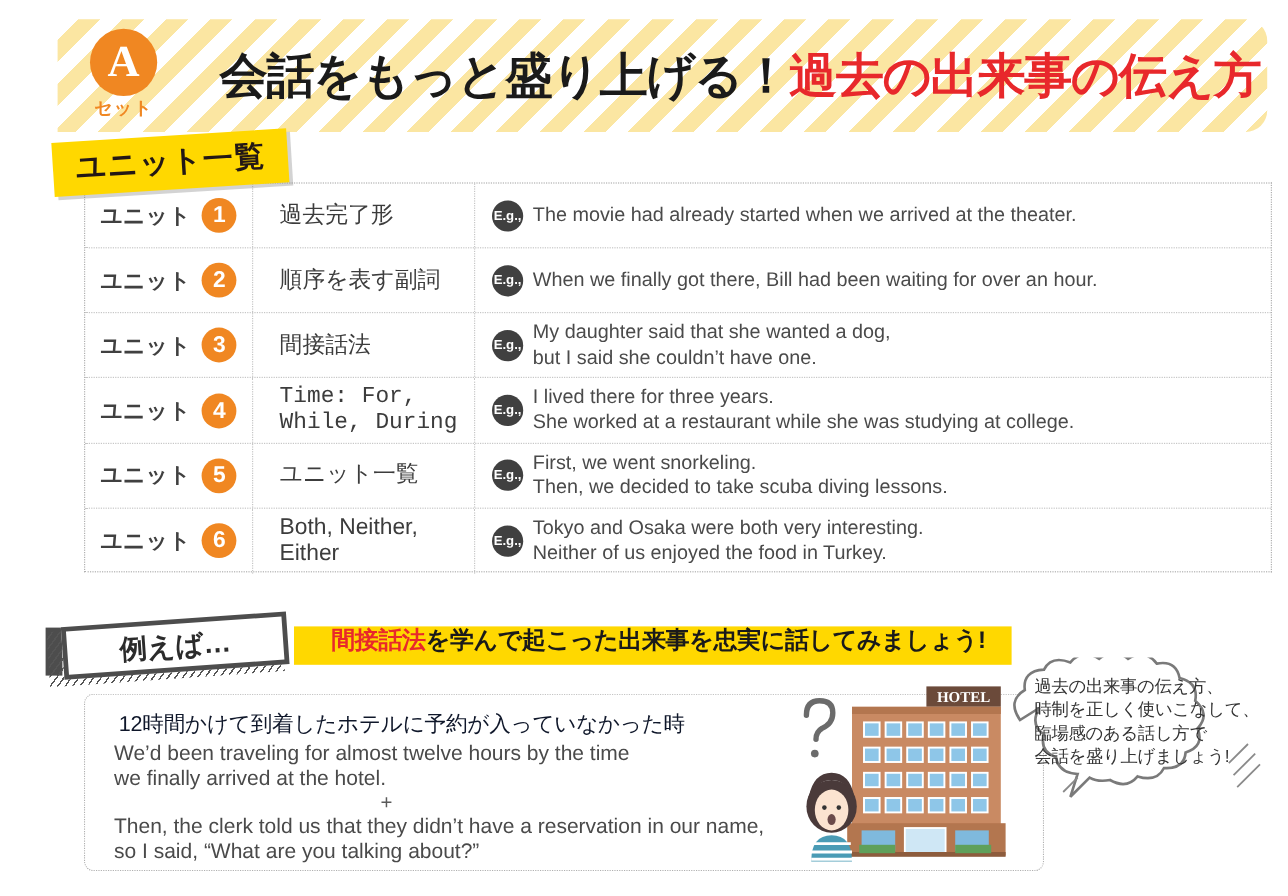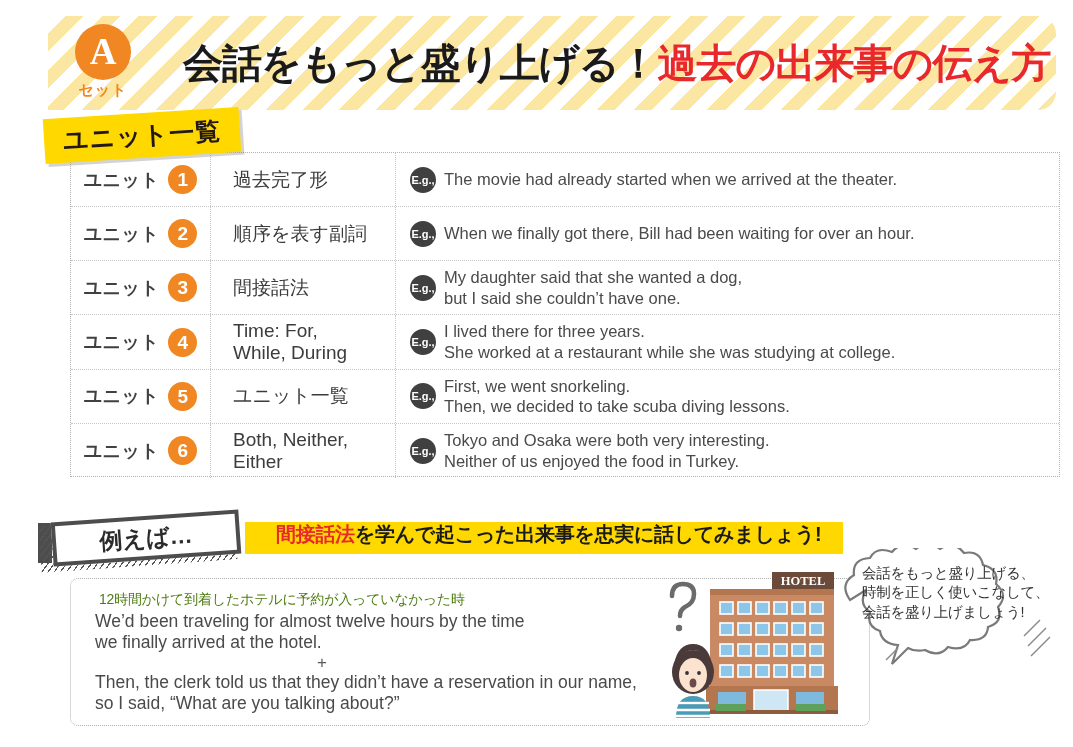--- a/index.html
+++ b/index.html
@@ -253,22 +253,22 @@
     left: 70px;
     top: 578px;
     width: 800px;
     height: 148px;
     border: 1.6px dotted #b0b0b0;
     border-radius: 8px;
     box-sizing: border-box;
     padding: 12px 0 0 28px;
   }
   .dlg-jp {
-    font-size: 14px;
-    color: #4d7c0f;
+    font-size: 18px;
+    color: #0f172a;
     margin-bottom: 2px;
     letter-spacing: -0.2px;
   }
   .dlg-en {
     font-size: 17.5px;
     color: #4a4a4a;
     line-height: 1.22;
     white-space: pre-line;
     margin-left: -4px;
   }
@@ -371,21 +371,21 @@
       <span class="eg-text">My daughter said that she wanted a dog,
 but I said she couldn’t have one.</span>
     </div>
   </div>
 
   <div class="unit-row">
     <div class="col-num">
       <span class="unit-word">ユニット</span>
       <span class="num-circle">4</span>
     </div>
-    <div class="col-topic" style="white-space:pre-line;">Time: For,
+    <div class="col-topic" style="white-space:pre-line;font-family:Liberation Mono, monospace;">Time: For,
 While, During</div>
     <div class="col-example">
       <span class="eg-badge">E.g.,</span>
       <span class="eg-text">I lived there for three years.
 She worked at a restaurant while she was studying at college.</span>
     </div>
   </div>
 
   <div class="unit-row">
     <div class="col-num">
@@ -526,16 +526,17 @@
            q-14 -5 -10 -19
            q-12 -8 -4 -22 z" fill="#ffffff" stroke="#7a7a7a" stroke-width="2.2"></path>
   <g stroke="#8a8a8a" stroke-width="1.5">
     <line x1="196" y1="88" x2="212" y2="72"></line>
     <line x1="200" y1="98" x2="218" y2="80"></line>
     <line x1="203" y1="108" x2="222" y2="89"></line>
     <line x1="58" y1="112" x2="70" y2="100"></line>
   </g>
 </svg>
 <div class="bubble-text">
-  <div>会話をもっと盛り上げる、</div>
+  <div>過去の出来事の伝え方、</div>
   <div>時制を正しく使いこなして、</div>
+  <div>臨場感のある話し方で</div>
   <div>会話を盛り上げましょう!</div>
 </div>
 
 </body></html>

